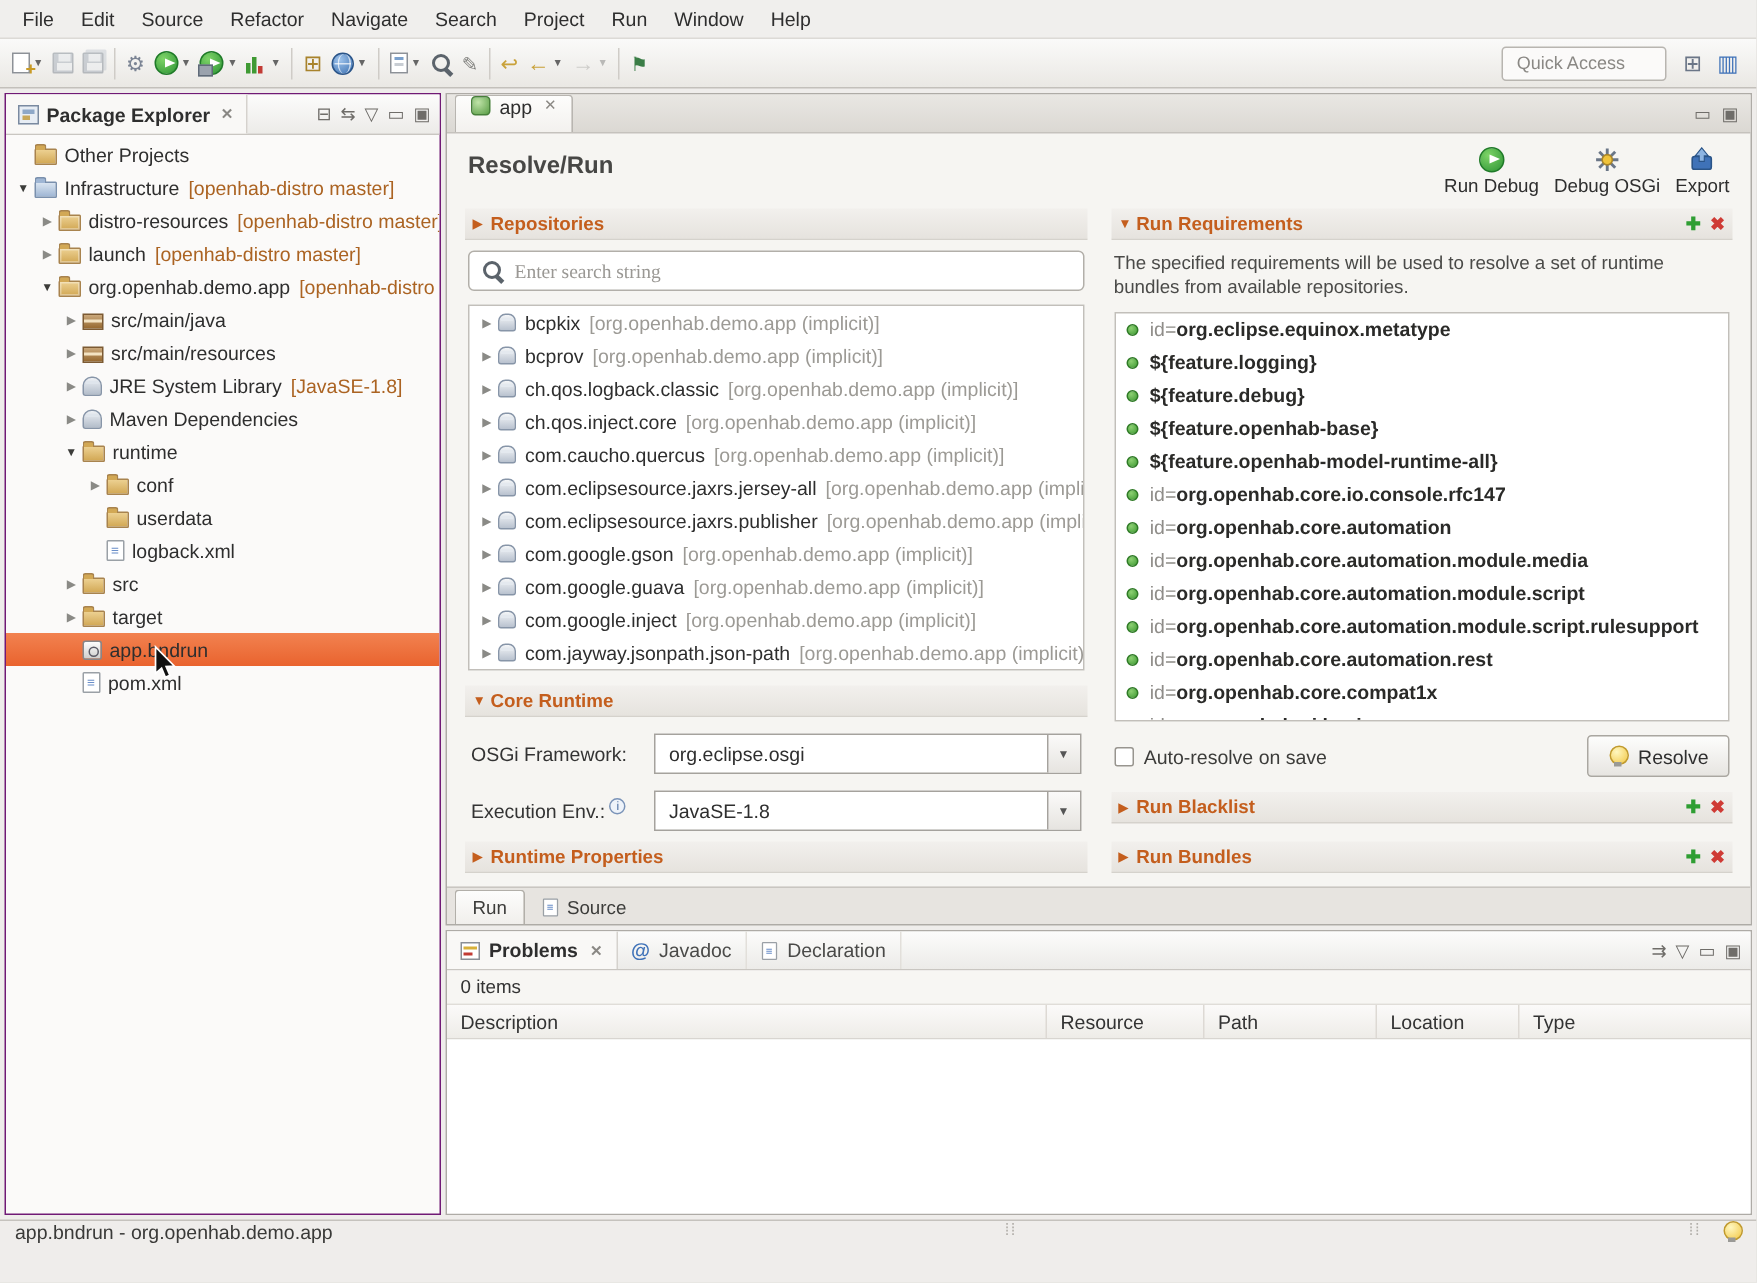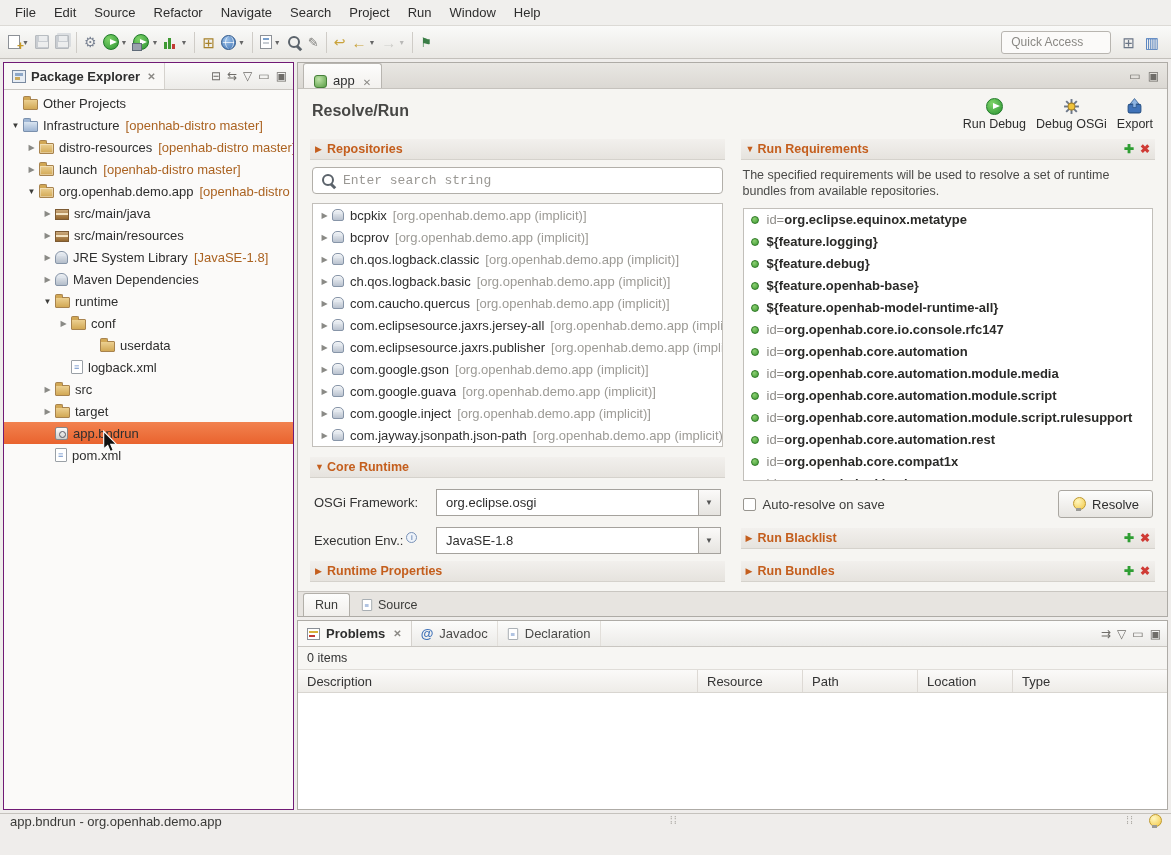--- a/index.html
+++ b/index.html
@@ -85,39 +85,39 @@
   .tree-row.selected{background:linear-gradient(#f28250,#e9632e)}
   .tw{width:15px;text-align:center;font-size:8px;color:#3c3c3a;flex:none}
   .tw.closed{color:#8a8a86}
   .tree-label{margin-left:5px;color:#2e2e2e}
   .tree-dec{margin-left:6px;color:#ab6322}
 
   
   .right-area{flex:1;display:flex;flex-direction:column;gap:3px;min-width:0;min-height:0}
   .editor{flex:1;display:flex;flex-direction:column;border:1px solid #aeaba6;background:#f6f5f2;min-height:0}
   .editor-tabbar{height:26px;background:linear-gradient(#e9e7e3,#dbd8d3);display:flex;align-items:flex-end;border-bottom:1px solid #c5c2bd;flex:none}
-  .editor-tab{height:25px;display:flex;align-items:flex-end;gap:6px;padding:0 10px;background:linear-gradient(#fdfdfc,#f3f1ee);border:1px solid #b8b5b0;border-bottom:none;border-radius:3px 3px 0 0;margin-left:5px;color:#2e2e2e}
+  .editor-tab{height:25px;display:flex;align-items:flex-start;gap:6px;padding:0 10px;background:linear-gradient(#fdfdfc,#f3f1ee);border:1px solid #b8b5b0;border-bottom:none;border-radius:3px 3px 0 0;margin-left:5px;color:#2e2e2e}
   .ed-win-icons{margin-left:auto;display:flex;gap:7px;padding:0 8px 5px 0;color:#6f6d69;font-size:12px}
 
   .form-header{padding:9px 14px 4px;display:flex;justify-content:space-between;align-items:flex-start;flex:none}
   .form-title{font-size:16px;font-weight:bold;color:#474745;padding-top:4px}
   .form-actions{display:flex;gap:10px}
   .action{display:flex;flex-direction:column;align-items:center;gap:2px;font-size:12.5px;color:#2e2e2e}
   .form-body{flex:1;display:flex;gap:16px;padding:4px 12px 2px;min-height:0;overflow:hidden}
   .col{flex:1;display:flex;flex-direction:column;min-width:0;min-height:0}
   .section-bar{height:21px;background:linear-gradient(#f2f0ed,#e6e3de);border-bottom:1px solid #d5d2cc;display:flex;align-items:center;padding:0 5px;flex:none;margin-bottom:7px}
   .twisty{color:#c45e1d;font-size:9px;width:12px;flex:none}
   .section-title{color:#c45e1d;font-weight:bold;font-size:12.5px}
   .section-title.plain{color:#4a4a48}
   .bar-actions{margin-left:auto;display:flex;gap:6px;align-items:center;font-size:12px}
   .plus-g{color:#2f9e33;font-weight:bold}
   .x-r{color:#cf3b35;font-weight:bold}
 
   .search-box{height:27px;border:1px solid #b2afa9;border-radius:4px;background:#fff;display:flex;align-items:center;padding:0 8px;gap:7px;margin:0 2px 9px;flex:none}
-  .search-box input{border:none;outline:none;flex:1;font-family:Liberation Mono, monospace;font-size:13px;color:#737373;background:transparent}
+  .search-box input{border:none;outline:none;flex:1;font-family:Liberation Serif, serif;font-size:13px;color:#737373;background:transparent}
   .search-box input::placeholder{color:#9a9894}
   .repo-list{border:1px solid #c2bfba;background:#fff;flex:1;overflow:hidden;margin:0 2px 10px;min-height:0}
   .repo-row{height:22px;display:flex;align-items:center;padding-left:4px;white-space:nowrap;overflow:hidden}
   .repo-name{margin-left:6px;color:#2e2e2e}
   .repo-dec{margin-left:6px;color:#9c9a95}
   .field-row{display:flex;align-items:center;margin:4px 4px 7px;flex:none}
   .field-label{width:122px;color:#333;flex:none}
   .combo{flex:1;height:27px;border:1px solid #a5a29d;background:#fff;display:flex;align-items:center;position:relative;padding:0 26px 0 9px;color:#2e2e2e}
   .combo-btn{position:absolute;right:0;top:0;bottom:0;width:22px;background:linear-gradient(#fbfaf9,#e6e4e0);border-left:1px solid #a5a29d;display:flex;align-items:center;justify-content:center;color:#555;font-size:8px}
 
@@ -381,21 +381,21 @@
             </span>
             <span class="tree-label">runtime</span>
           </div>
           <div class="tree-row" style="padding-left: 52px;">
             <span class="tw closed">▶</span>
             <span class="icw" style="display: inline-flex; align-items: center;">
               <span class="ic ic-folder"></span>
             </span>
             <span class="tree-label">conf</span>
           </div>
-          <div class="tree-row" style="padding-left: 52px; margin-left: 29px;">
+          <div class="tree-row" style="padding-left: 52px;">
             <span class="tw"></span>
             <span class="icw" style="display: inline-flex; align-items: center;">
               <span class="ic ic-folder"></span>
             </span>
             <span class="tree-label">userdata</span>
           </div>
           <div class="tree-row" style="padding-left: 52px;">
             <span class="tw"></span>
             <span class="icw" style="display: inline-flex; align-items: center;">
               <span class="ic ic-file"></span>
@@ -517,21 +517,21 @@
                     <span class="ic ic-bundle"></span>
                   </span>
                   <span class="repo-name">ch.qos.logback.classic</span>
                   <span class="repo-dec">[org.openhab.demo.app (implicit)]</span>
                 </div>
                 <div class="repo-row">
                   <span class="tw closed">▶</span>
                   <span class="icw" style="display: inline-flex; align-items: center;">
                     <span class="ic ic-bundle"></span>
                   </span>
-                  <span class="repo-name">ch.qos.logback.basic</span>
+                  <span class="repo-name">ch.qos.inject.core</span>
                   <span class="repo-dec">[org.openhab.demo.app (implicit)]</span>
                 </div>
                 <div class="repo-row">
                   <span class="tw closed">▶</span>
                   <span class="icw" style="display: inline-flex; align-items: center;">
                     <span class="ic ic-bundle"></span>
                   </span>
                   <span class="repo-name">com.caucho.quercus</span>
                   <span class="repo-dec">[org.openhab.demo.app (implicit)]</span>
                 </div>

